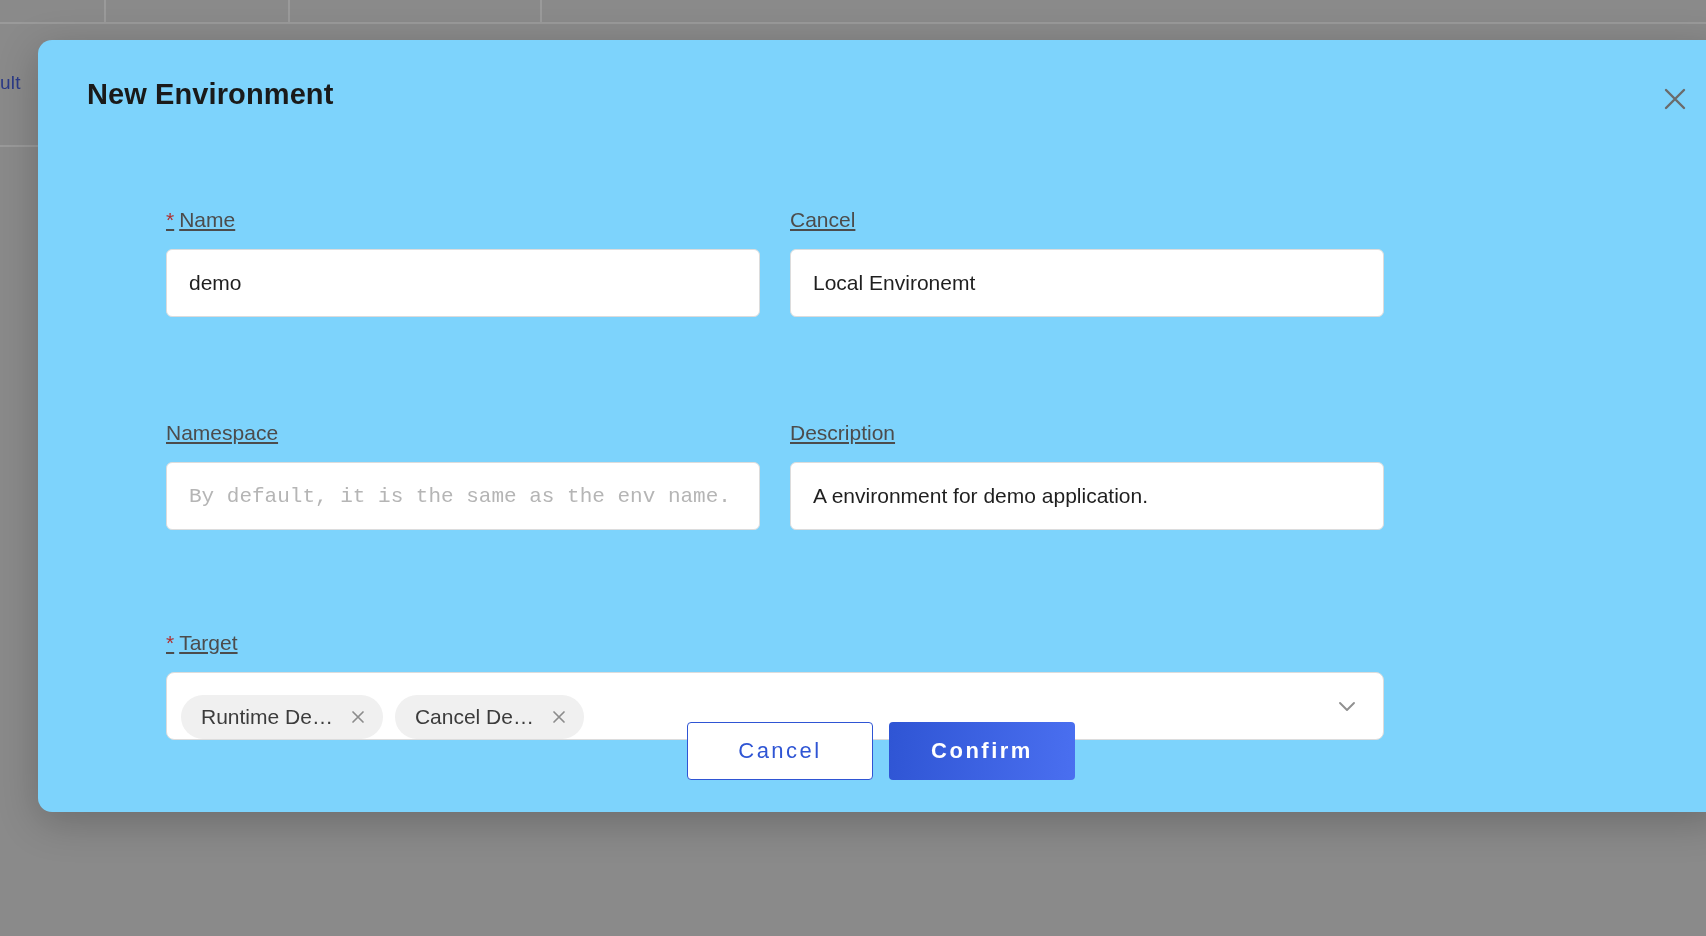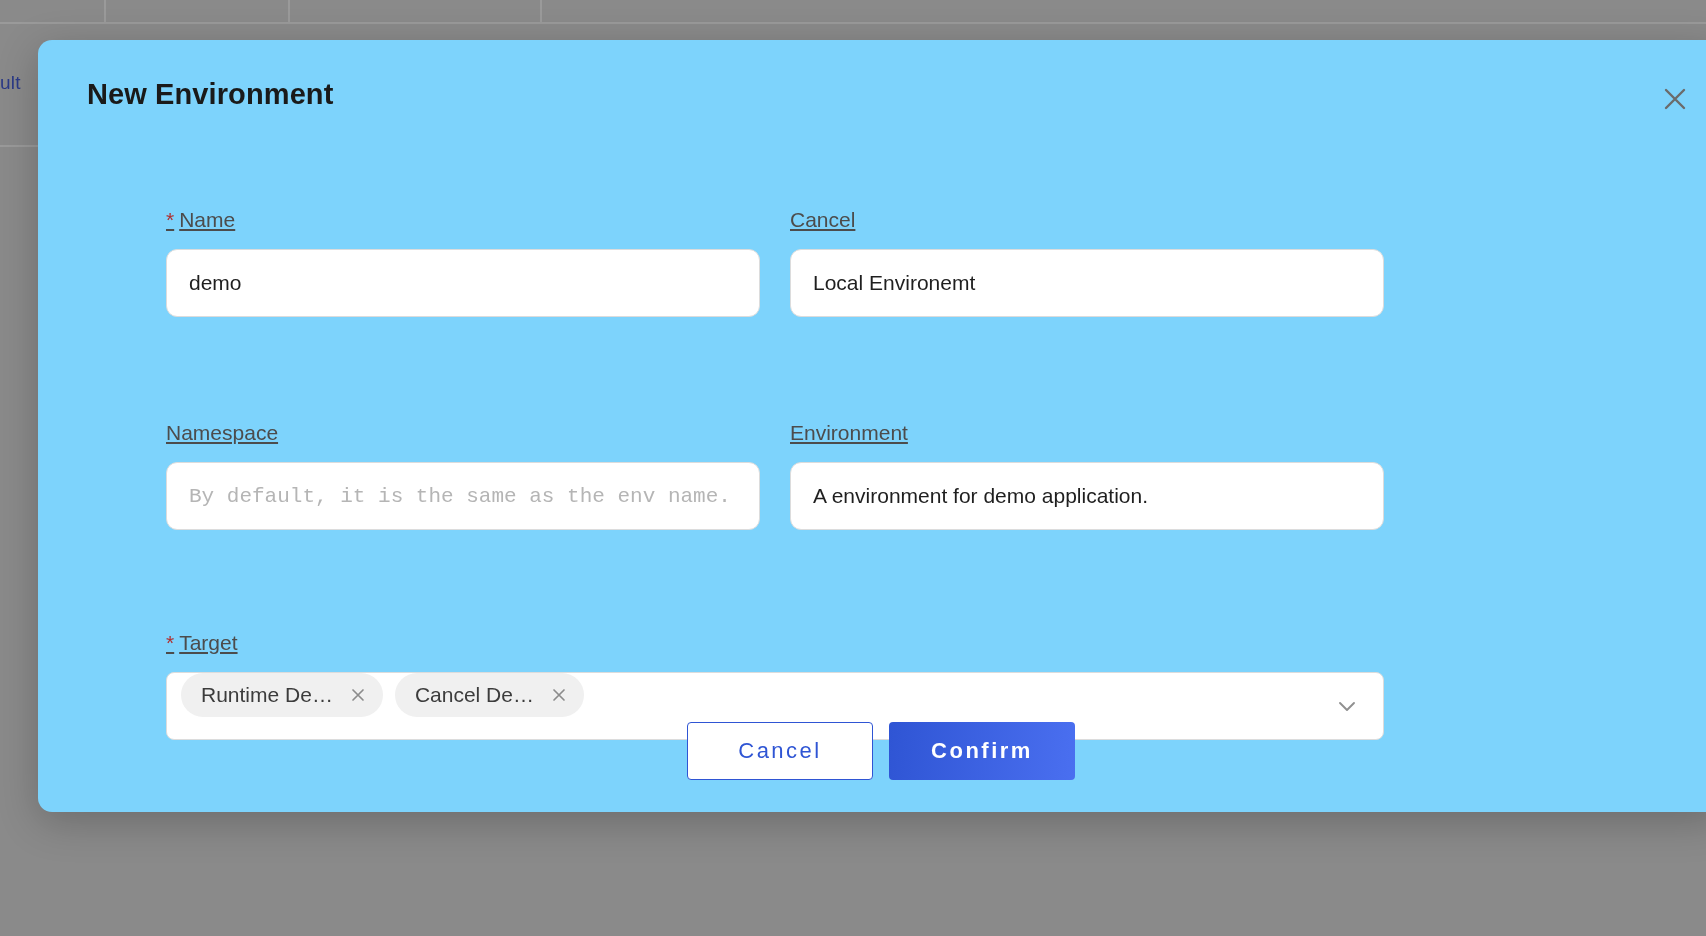--- a/index.html
+++ b/index.html
@@ -97,42 +97,42 @@
   }
   .req-star {
     color: #b03030;
     margin-right: 5px;
     font-size: 21px;
   }
 
   .input-box {
     height: 68px;
     border: 1px solid #dcdcdc;
-    border-radius: 11px;
+    border-radius: 6px;
     background: #fff;
     display: flex;
     align-items: center;
     padding: 0 22px;
     font-size: 21px;
     color: #1f1f1f;
     cursor: text;
   }
   .input-box.placeholder { color: #b5b5b5; font-family: Liberation Mono, monospace; }
 
   .gap-lg { height: 104px; }
   .gap-xl { height: 101px; }
 
   
   #target-select {
     height: 68px;
     border: 1px solid #dcdcdc;
     border-radius: 8px;
     background: #fff;
     display: flex;
-    align-items: flex-start;
+    align-items: flex-end;
     padding: 0 14px 0 14px;
     position: relative;
     cursor: pointer;
   }
   #tag-list {
     display: flex;
     align-items: center;
     gap: 12px;
   }
   .tag {
@@ -236,21 +236,21 @@
 
     <div class="gap-lg"></div>
 
     <div class="row">
       <div class="field">
         <div class="label">Namespace</div>
         <div class="input-box placeholder">By default, it is the same as the env name.</div>
       </div>
 
       <div class="field">
-        <div class="label">Environment</div>
+        <div class="label">Description</div>
         <div class="input-box">A environment for demo application.</div>
       </div>
     </div>
 
     <div class="gap-xl"></div>
 
     <div class="row">
       <div class="field full">
         <div class="label">
           <span class="req-star">*</span><span>Target</span>

